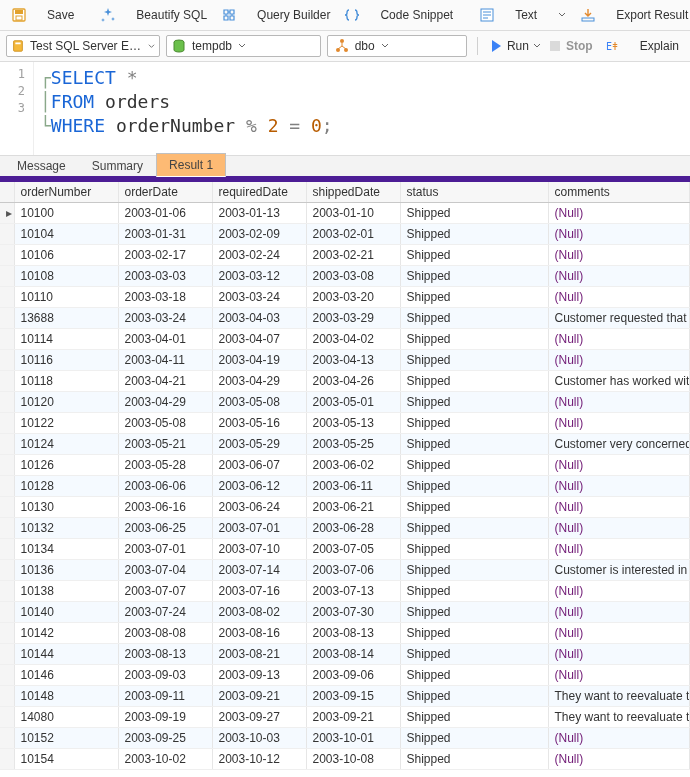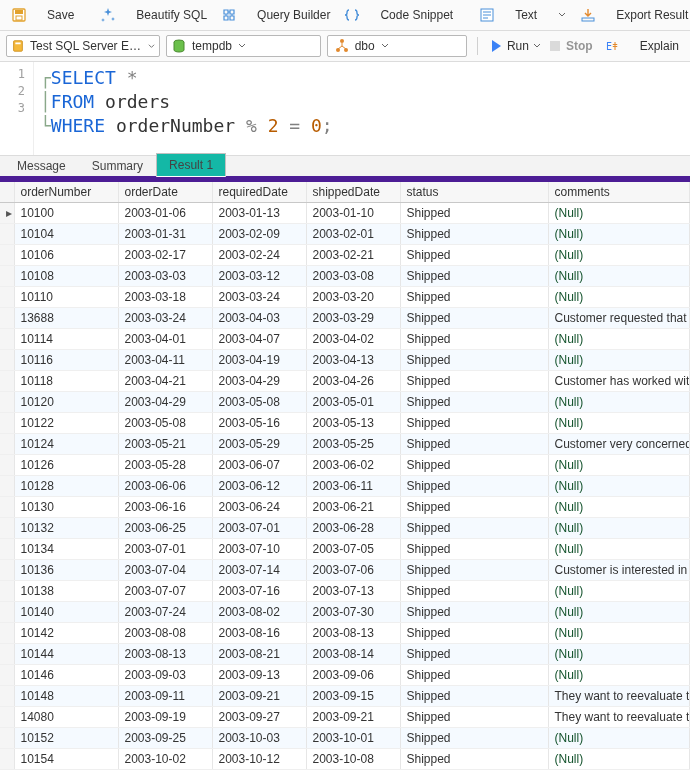--- a/index.html
+++ b/index.html
@@ -26,36 +26,36 @@
   .gutter div { height: 17px; }
   .code { flex: 1; padding: 4px 6px; font-family: Consolas, monospace; font-size: 18px; line-height: 24px; white-space: pre; }
   .kw { color: #1a66d6; }
   .op { color: #808080; }
   .num { color: #b85c00; }
   .id { color: #333; }
   .fold { color: #8aa88a; font-family: Consolas, monospace; }
   
   .tabs { display: flex; align-items: flex-end; gap: 0; border-bottom: 6px solid #4c1d95; background: #f3f3f3; padding: 0 4px; height: 26px; }
   .tab { padding: 4px 12px; border: 1px solid transparent; border-bottom: none; cursor: pointer; color: #444; position: relative; top: 1px; }
-  .tab.active { background: #14b8a6; border-color: #c0c0c0; border-bottom: 1px solid #fff; }
+  .tab.active { background: #fdba74; border-color: #c0c0c0; border-bottom: 1px solid #fff; }
   
   .grid-wrap { flex: 1; overflow: auto; }
   table.grid { border-collapse: collapse; width: 100%; table-layout: fixed; }
   .grid th, .grid td { border-right: 1px solid #e6e6e6; border-bottom: 1px solid #efefef; padding: 3px 6px; text-align: left; height: 20px; white-space: nowrap; overflow: hidden; }
   .grid thead th { background: #f7f7f7; border-bottom: 1px solid #c8c8c8; font-weight: normal; color: #333; position: sticky; top: 0; }
   .grid tbody tr:nth-child(even) td { background: #f5faff; }
   .rowhdr { width: 14px; background: #f5f5f5 !important; border-right: 1px solid #d8d8d8; text-align: center; color: #555; }
   .col-num { width: 104px; }
   .col-date { width: 94px; }
   .col-date2 { width: 94px; }
   .col-date3 { width: 94px; }
   .col-status { width: 148px; }
   .col-comment { width: auto; }
   .rnum { text-align: right; }
-  .null { color: #14532d; }
+  .null { color: #701a75; }
 </style>
 </head>
 <body>
 <div class="root">
 
 <div class="toolbar">
   <div class="tbtn">
     <span class="icon">
           <svg viewBox="0 0 16 16">
             <rect x="2" y="2" width="12" height="12" rx="1" fill="#fff" stroke="#e2a22e" stroke-width="1.3"></rect>

